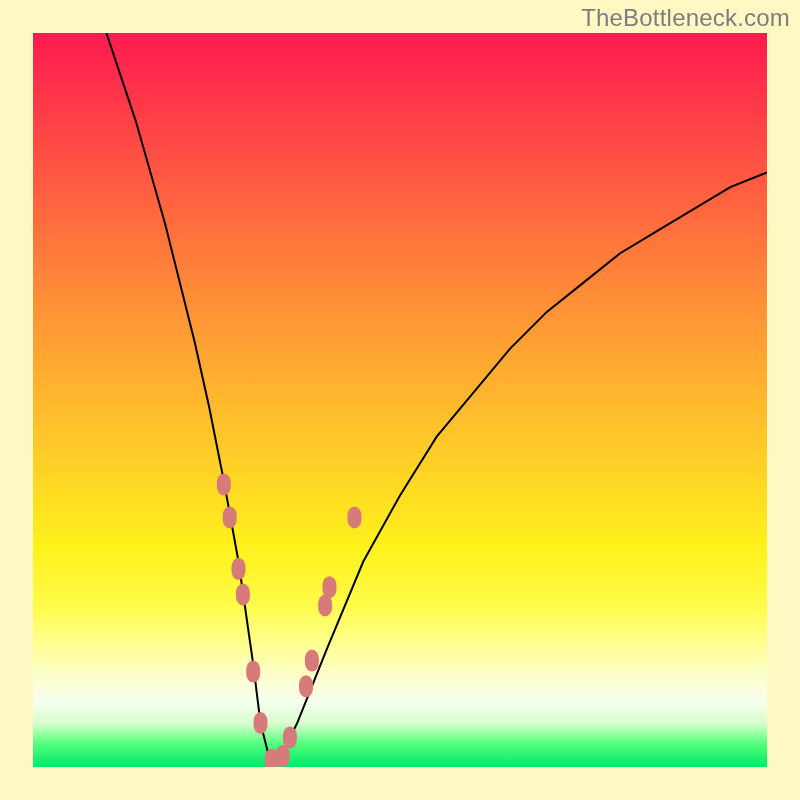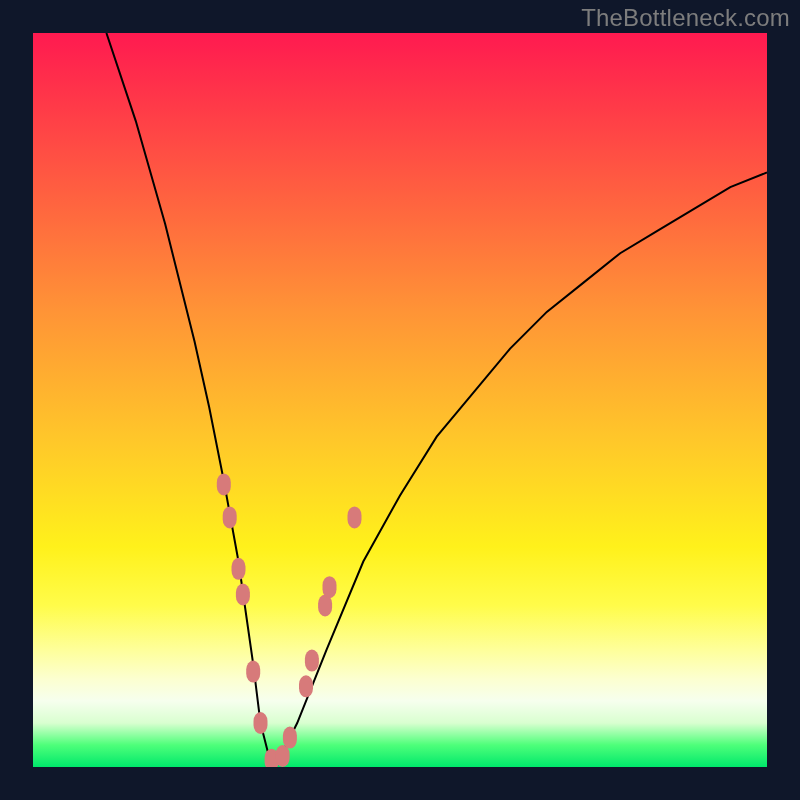--- a/index.html
+++ b/index.html
@@ -10,21 +10,21 @@
     overflow: hidden;
     background: #000;
     font-family: Arial, Helvetica, sans-serif;
   }
   .frame {
     position: absolute;
     top: 0;
     left: 0;
     width: 800px;
     height: 800px;
-    background: #0f172a;
+    background: #fef9c3;
   }
   .plot {
     position: absolute;
     top: 33px;
     left: 33px;
     width: 734px;
     height: 734px;
     
     background: linear-gradient(
       to bottom,

